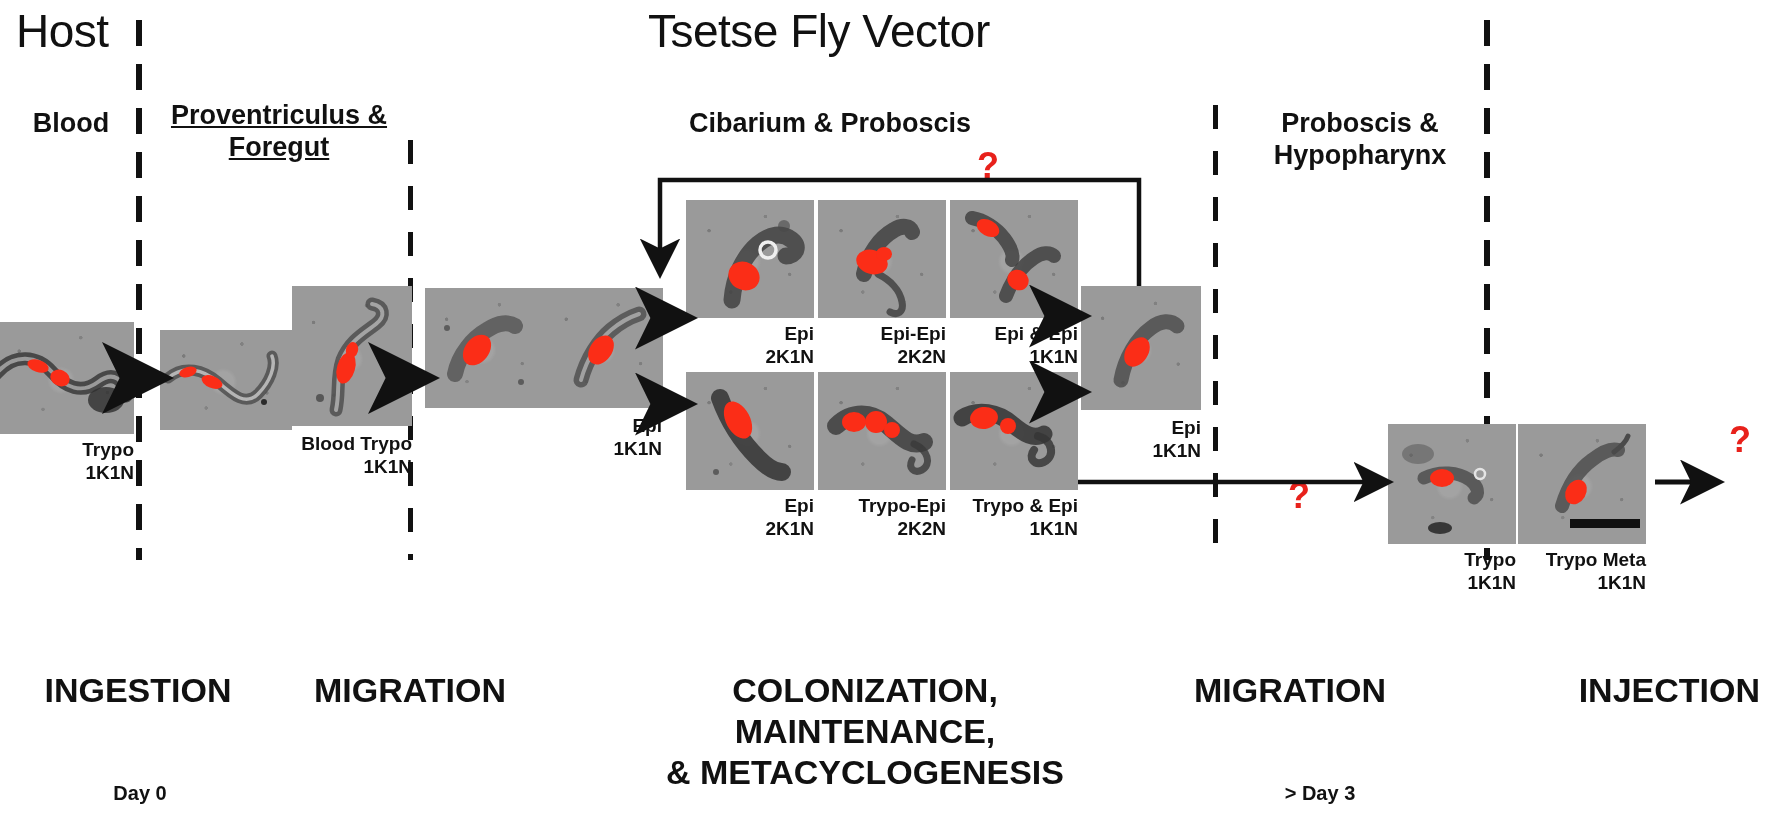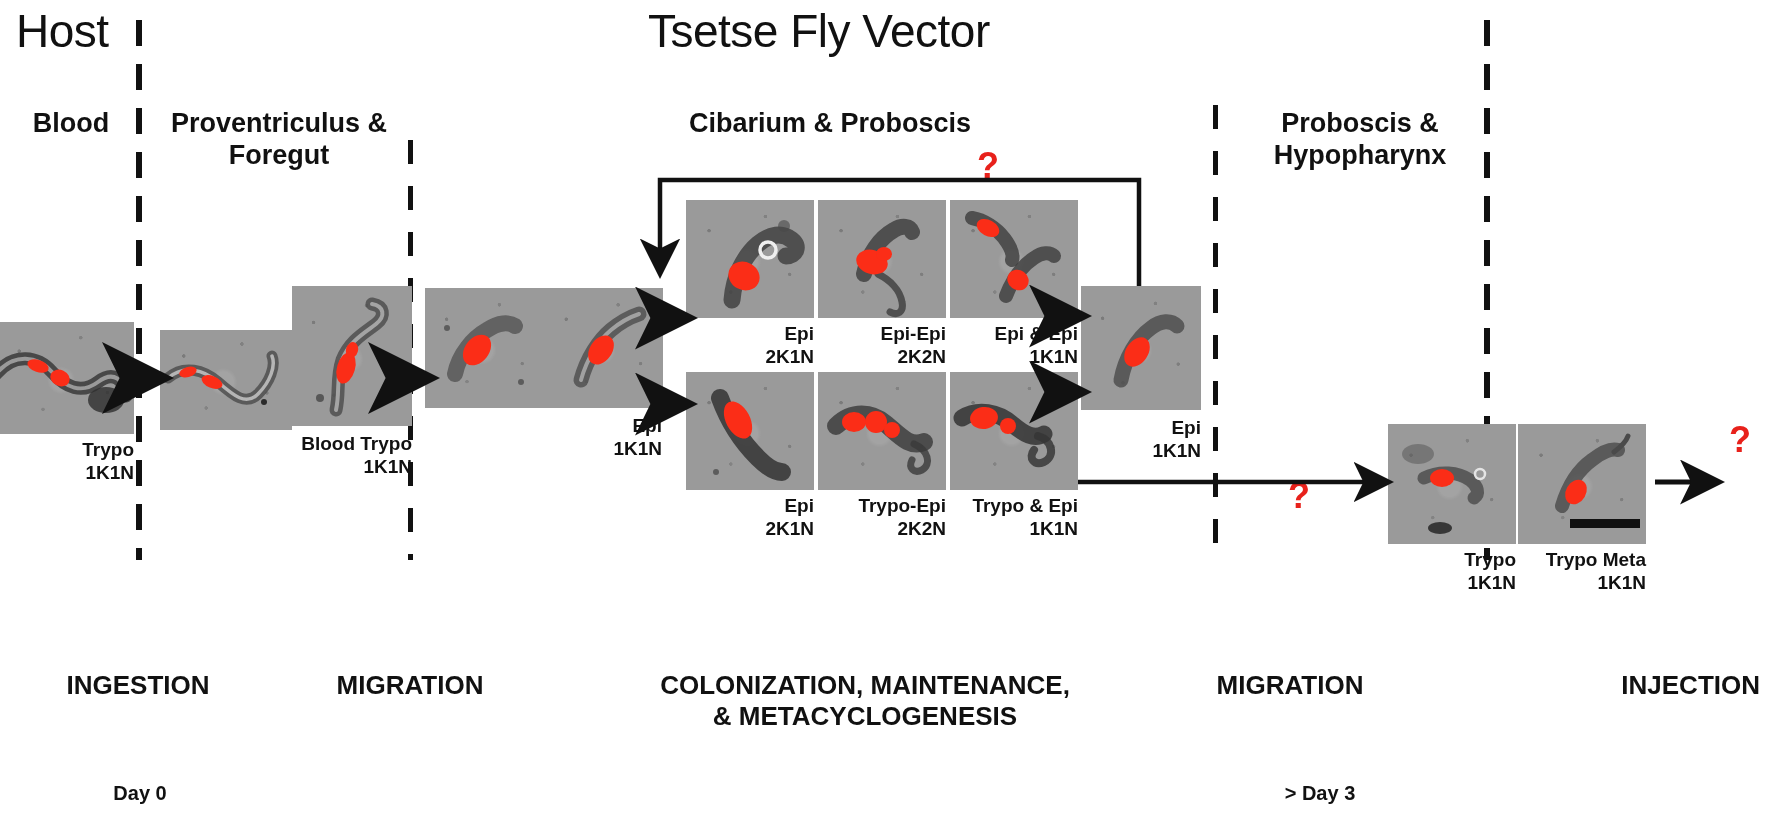--- a/index.html
+++ b/index.html
@@ -6,21 +6,21 @@
   body{width:1772px;height:827px;position:relative;overflow:hidden;
        font-family:"Liberation Sans", sans-serif;color:#111;}
   .fig{position:absolute;inset:0;}
   .abs{position:absolute;}
 
   
   .title-host{font-size:46px;font-weight:400;letter-spacing:-.5px;}
   .title-vector{font-size:46px;font-weight:400;letter-spacing:-.5px;}
   .region-label{font-size:27px;font-weight:700;text-align:center;line-height:1.18;}
   .cell-cap{font-size:19px;font-weight:700;text-align:right;line-height:1.22;white-space:pre-line;}
-  .stage-label{font-size:26px;font-weight:700;text-align:center;line-height:1.2;white-space:pre-line;}
+  .stage-label{font-size:34px;font-weight:700;text-align:center;line-height:1.2;white-space:pre-line;}
   .day-label{font-size:20px;font-weight:700;text-align:center;}
   .qmark{color:#e8211b;font-size:36px;font-weight:700;line-height:1;}
 
   
   .divider{width:6px;background:
       repeating-linear-gradient(to bottom,#111 0 26px, rgba(0,0,0,0) 26px 44px);}
   .divider.thin{width:5px;background:
       repeating-linear-gradient(to bottom,#111 0 24px, rgba(0,0,0,0) 24px 46px);}
 
   
@@ -47,21 +47,21 @@
 
   <div class="abs divider" style="left:136px;top:20px;height:540px;"></div>
   <div class="abs divider thin" style="left:408px;top:140px;height:420px;"></div>
   <div class="abs divider thin" style="left:1213px;top:105px;height:455px;"></div>
   <div class="abs divider" style="left:1484px;top:20px;height:540px;"></div>
 
   <div class="abs title-host" style="left:16px;top:4px;">Host</div>
   <div class="abs title-vector" style="left:613px;top:4px;margin-left:35px;">Tsetse Fly Vector</div>
 
   <div class="abs region-label" style="left:10px;top:108px;width:122px;">Blood</div>
-  <div class="abs region-label" style="left:148px;top:108px;width:262px;">Proventriculus
+  <div class="abs region-label" style="left:148px;top:100px;width:262px;text-decoration:underline;">Proventriculus
 &amp; Foregut</div>
   <div class="abs region-label" style="left:640px;top:108px;width:380px;">Cibarium &amp; Proboscis</div>
   <div class="abs region-label" style="left:1236px;top:108px;width:248px;">Proboscis &amp;
 Hypopharynx</div>
 
   <div class="abs qmark" style="left:977px;top:148px;">?</div>
   <div class="abs qmark" style="left:460px;top:333px;">?</div>
   <div class="abs qmark" style="left:1288px;top:478px;">?</div>
   <div class="abs qmark" style="left:1729px;top:422px;">?</div>
 

